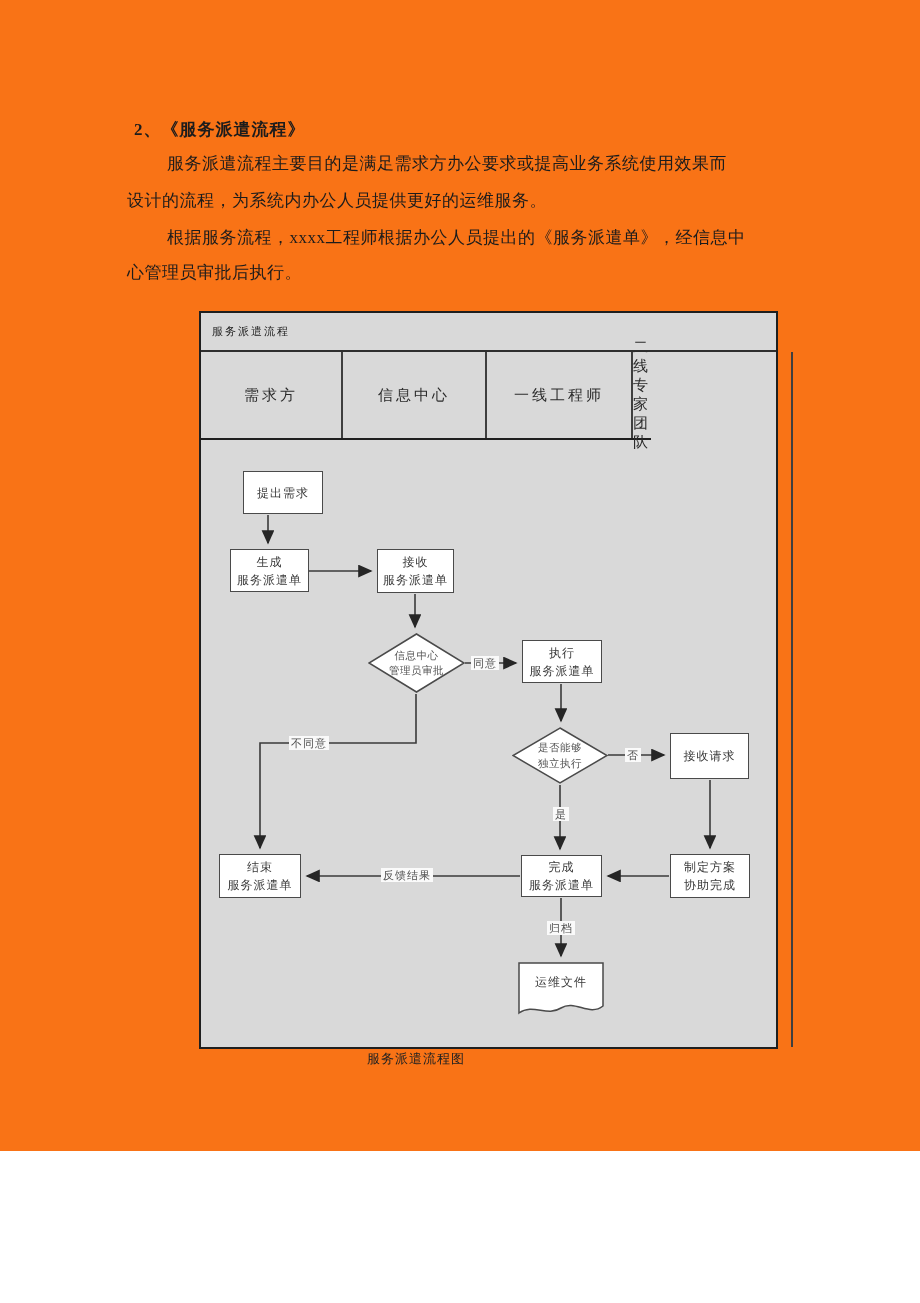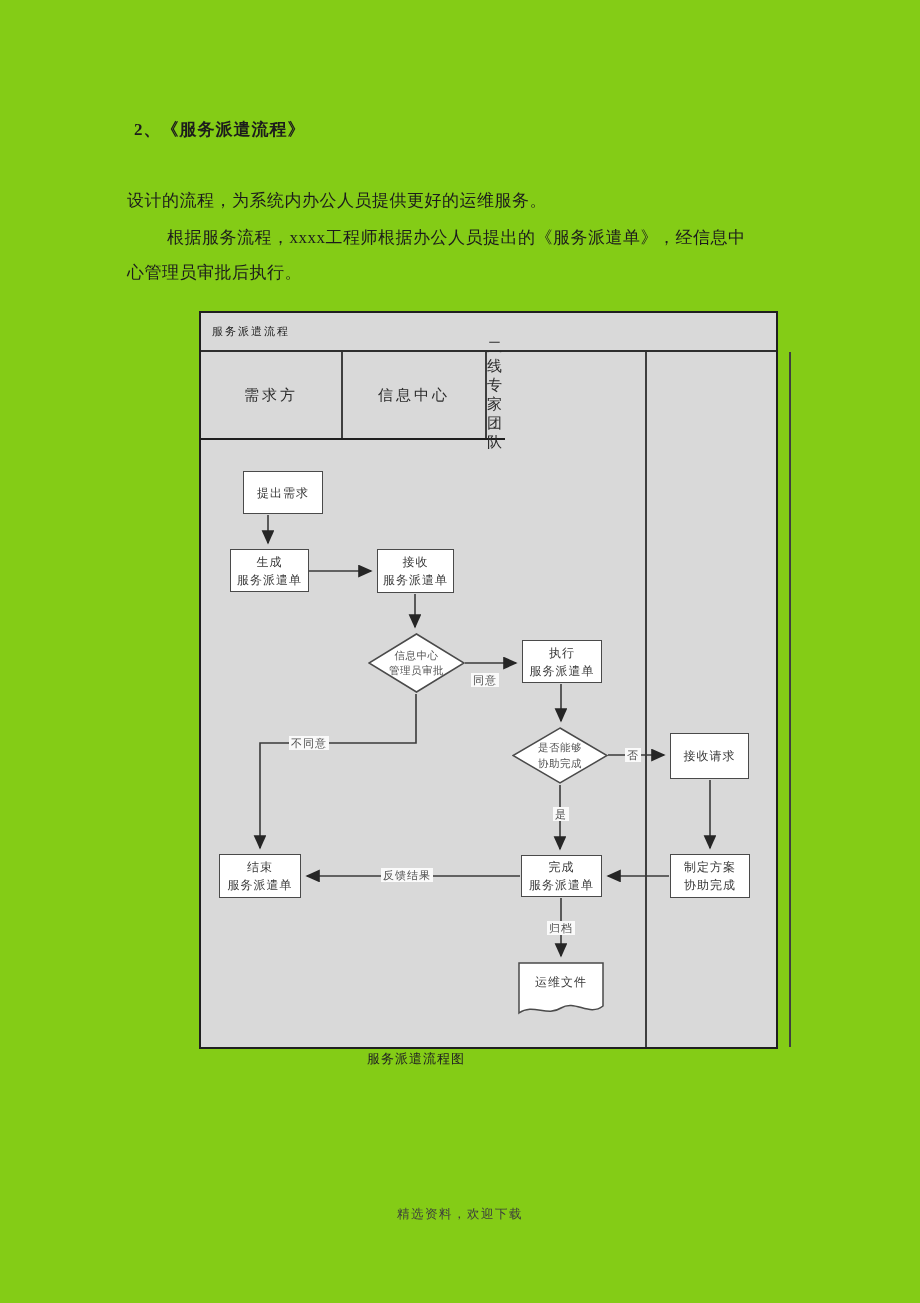--- a/index.html
+++ b/index.html
@@ -1,19 +1,19 @@
 <!DOCTYPE html>
 <html><head>
 <meta charset="utf-8">
 <style>
   html,body{margin:0;padding:0;background:#ffffff;}
   .page{
     position:relative;
-    width:920px;height:1303px;
-    background:#84cc16;
+    width:920px;height:1151px;
+    background:#f97316;
     font-family:"Liberation Serif","DejaVu Serif",serif;
     color:#1c1c1c;
     overflow:hidden;
   }
   .txtline{position:absolute;font-size:17px;white-space:nowrap;letter-spacing:.5px;}
   .heading{position:absolute;left:134px;top:118px;font-size:17px;font-weight:bold;letter-spacing:1px;white-space:nowrap;}
   .l-p1l1{left:167px;top:152px;}
   .l-p1l2{left:127px;top:189px;}
   .l-p2l1{left:167px;top:226px;}
   .l-p2l2{left:127px;top:261px;}
@@ -67,55 +67,59 @@
     position:absolute;left:0;top:12px;width:100%;text-align:center;
     font-size:12px;color:#3a3a3a;letter-spacing:1px;
   }
 
   
   .elabel{
     position:absolute;transform:translateX(-50%);
     background:#fafafa;padding:0 2px;font-size:11px;color:#4f4f4f;
     letter-spacing:1px;white-space:nowrap;z-index:6;line-height:1.3;
   }
-  .el-agree{left:284px;top:360px;}
+  .el-agree{left:284px;top:343px;}
   .el-disagree{left:108px;top:423px;}
   .el-no{left:432px;top:435px;}
   .el-yes{left:360px;top:494px;}
   .el-feedback{left:206px;top:555px;}
   .el-archive{left:360px;top:608px;}
 
   .arrows{position:absolute;left:0;top:0;width:575px;height:734px;z-index:5;pointer-events:none;}
 
   .caption{position:absolute;left:367px;top:1050px;font-size:13px;color:#222;letter-spacing:1px;white-space:nowrap;}
   .footer{position:absolute;left:0;top:1206px;width:920px;text-align:center;font-size:12.5px;color:#3d3d3d;letter-spacing:1.5px;}
 </style>
 </head>
 <body>
 
 <div class="page">
 
   <div class="heading">2、《服务派遣流程》</div>
+  <div class="txtline l-p1l1">服务派遣流程主要目的是满足需求方办公要求或提高业务系统使用效果而</div>
   <div class="txtline l-p1l2">设计的流程，为系统内办公人员提供更好的运维服务。</div>
   <div class="txtline l-p2l1">根据服务流程，xxxx工程师根据办公人员提出的《服务派遣单》，经信息中</div>
   <div class="txtline l-p2l2">心管理员审批后执行。</div>
 
   <div class="chart">
 
     <div class="chart-titlebar">
       <span>服务派遣流程</span>
     </div>
 
     <div class="lane-wrap">
       <div class="lane-row lane-head">
         <div class="lane-cell c1">
             <span class="lane-label">需求方</span>
           </div>
         <div class="lane-cell c2">
             <span class="lane-label">信息中心</span>
+          </div>
+        <div class="lane-cell c3">
+            <span class="lane-label">一线工程师</span>
           </div>
         <div class="lane-cell c4">
             <span class="lane-label">二线专家团队</span>
           </div>
       </div>
       <div class="lane-row lane-body">
         <div class="lane-cell c1"></div>
         <div class="lane-cell c2"></div>
         <div class="lane-cell c3"></div>
         <div class="lane-cell c4"></div>
@@ -164,21 +168,21 @@
         <polygon points="48.5,1 96,30 48.5,59 1,30" fill="#ffffff" stroke="#4a4a4a" stroke-width="1.5"></polygon>
       </svg>
       <div class="dtext">信息中心
 管理员审批</div>
     </div>
     <div class="diamond d-can">
       <svg width="96" height="57" viewBox="0 0 96 57">
         <polygon points="48,1 95,28.5 48,56 1,28.5" fill="#ffffff" stroke="#4a4a4a" stroke-width="1.5"></polygon>
       </svg>
       <div class="dtext">是否能够
-协助完成</div>
+独立执行</div>
     </div>
 
     <div class="docshape">
       <svg width="86" height="58" viewBox="0 0 86 58">
         <path d="M1,1 L85,1 L85,44 C71,55 57,37 43,46 C29,55 15,41 1,51 Z" fill="#ffffff" stroke="#4a4a4a" stroke-width="1.5"></path>
       </svg>
       <div class="dtext">运维文件</div>
     </div>
 
     <div class="elabel el-agree">同意</div>

